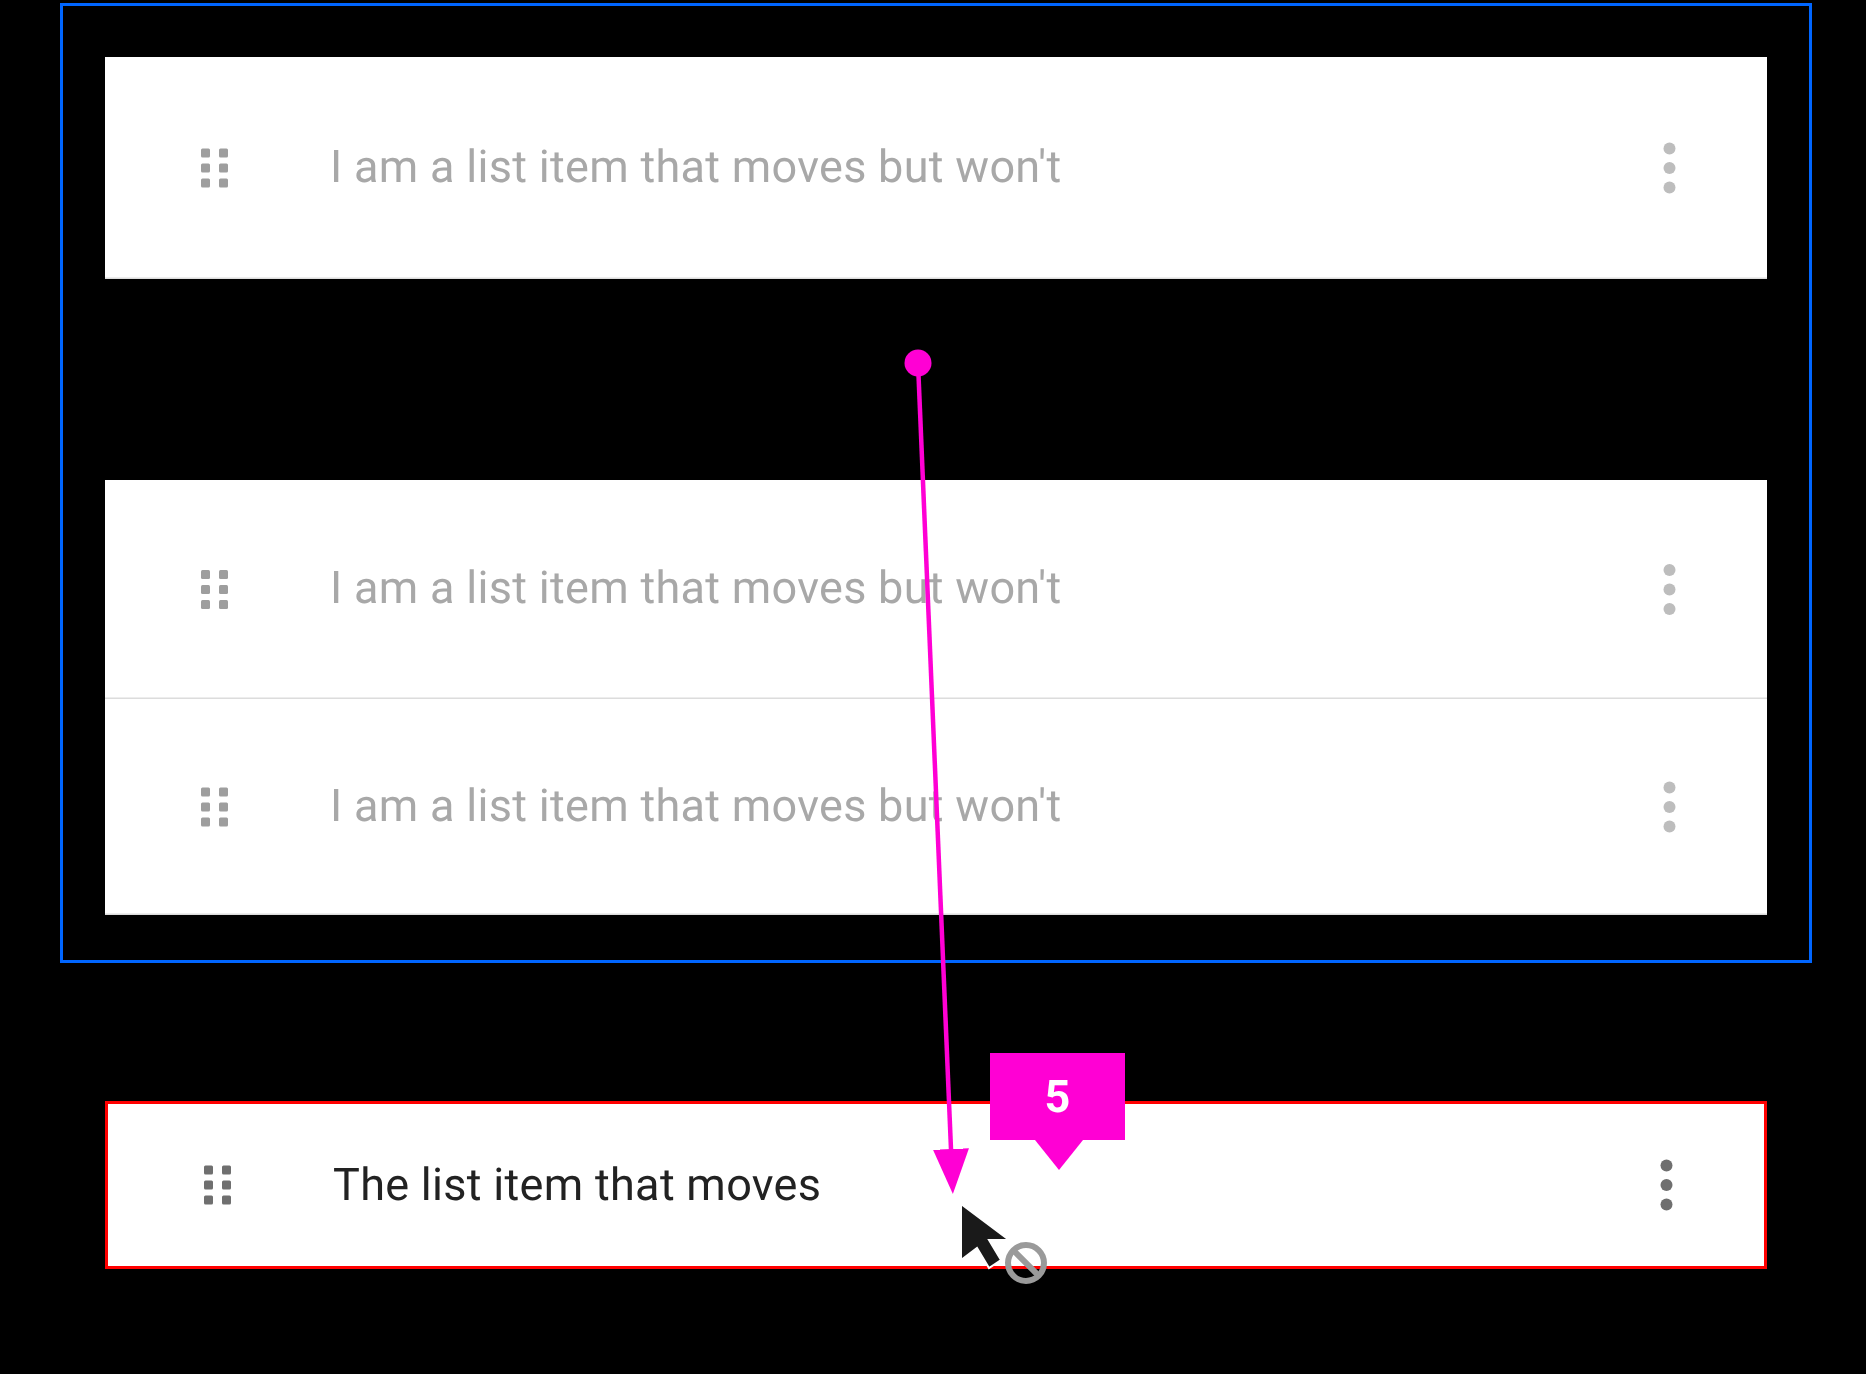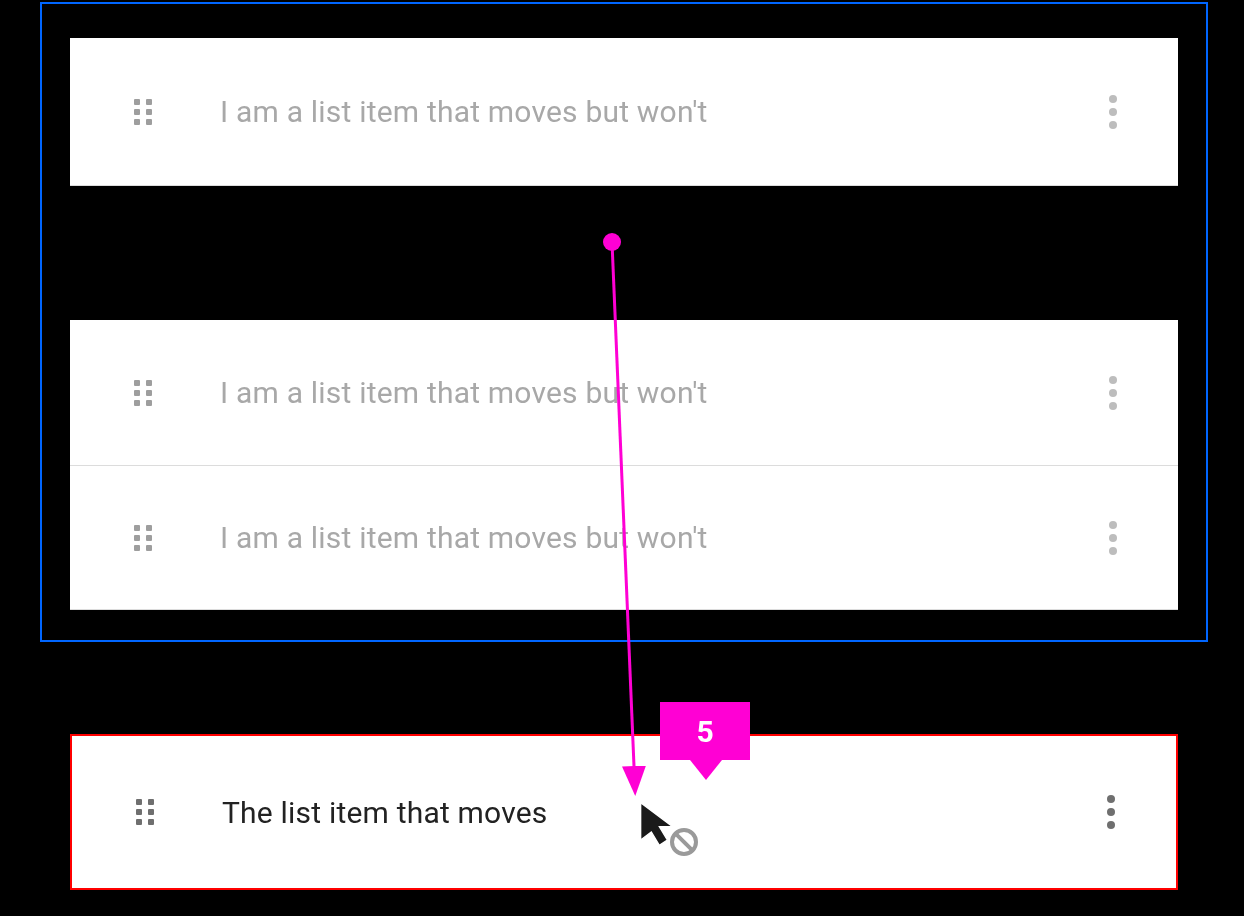--- a/index.html
+++ b/index.html
@@ -172,21 +172,21 @@
       <span class="dot"></span>
   </div>
   <span class="item-text">I am a list item that moves but won't</span>
   <div class="more">
     <span class="mdot"></span>
     <span class="mdot"></span>
     <span class="mdot"></span>
   </div>
 </div>
 
-<div class="list-item active" style="left:70px; top:734px; width:1108px; height:156px;">
+<div class="list-item active" style="left:70px; top:734px; width:1108px; height:112px;">
   <div class="drag-handle">
     <span class="dot"></span>
       <span class="dot"></span>
     <span class="dot"></span>
       <span class="dot"></span>
     <span class="dot"></span>
       <span class="dot"></span>
   </div>
   <span class="item-text">The list item that moves</span>
   <div class="more">

